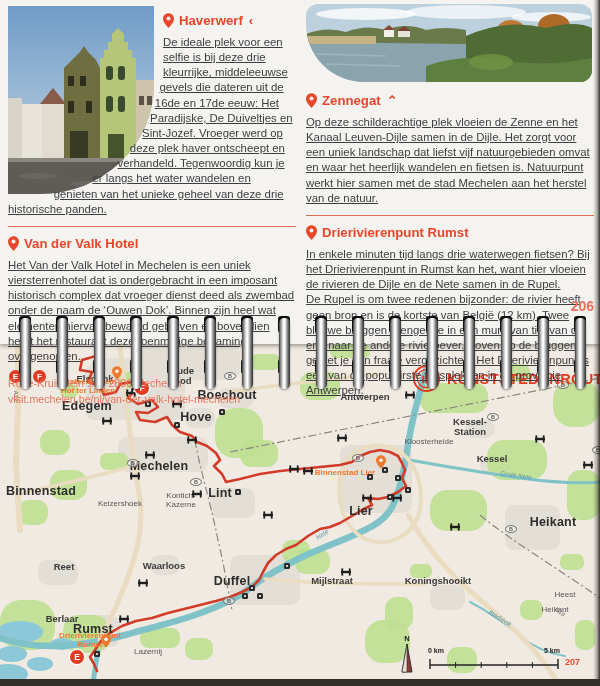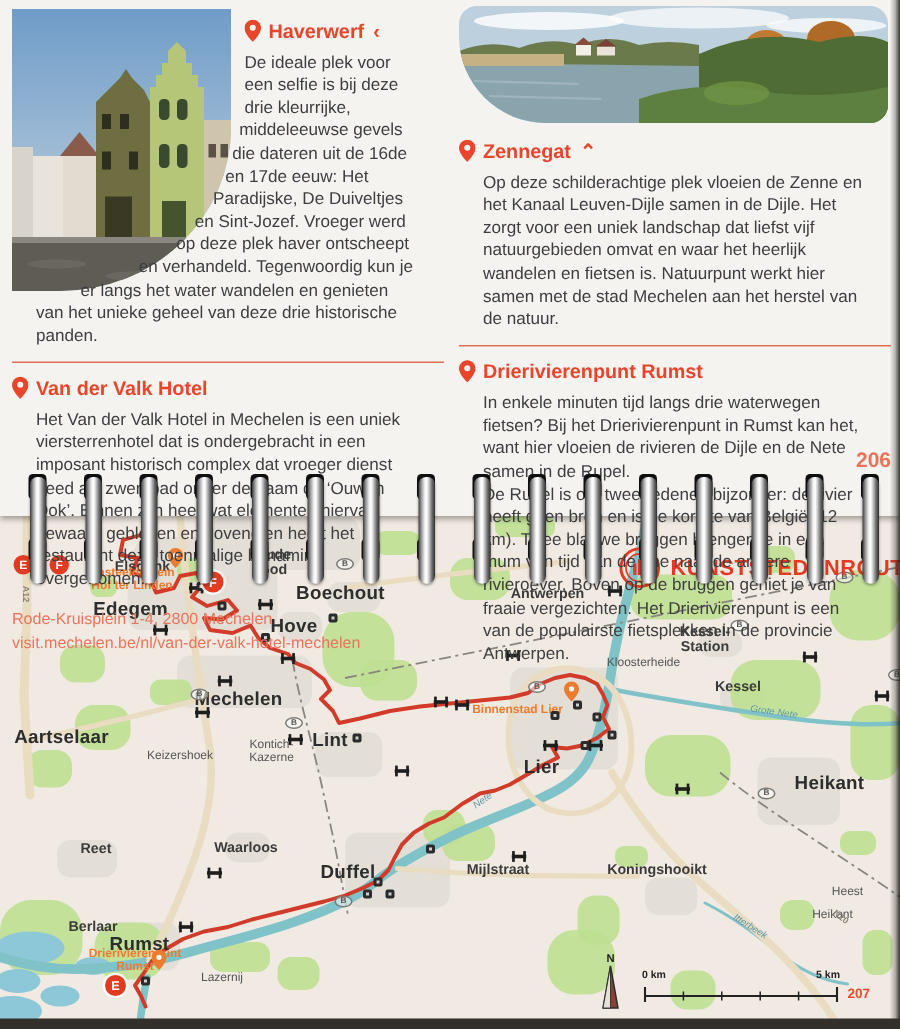--- a/index.html
+++ b/index.html
@@ -14,21 +14,21 @@
 
   .photo-hv { float:left; width:146px; height:188px; margin:2px 9px 2px 0;
               overflow:hidden; border-radius:0 0 78% 0 / 0 0 58% 0;
               shape-outside: polygon(0 0, 100% 0, 100% 34%, 90% 60%, 70% 80%, 42% 93%, 0 100%); }
   .photo-zn { width:286px; height:78px; overflow:hidden; border-radius:12px 12px 12px 58px; margin-bottom:11px; }
 
   .heading { display:flex; align-items:center; gap:5px; font-size:13.2px; font-weight:700;
              color:#e8452b; margin:9px 0 7px; }
   .heading .chev { font-size:13px; font-weight:700; margin-left:1px; }
   .pin { flex:0 0 auto; }
-  .body { font-size:11.4px; line-height:1.33; color:#3e3e40; margin:0 16px 6px; }
+  .body { font-size:11.4px; line-height:1.33; color:#3e3e40; margin:0 0 6px;text-decoration:underline; }
   .divider { border:none; border-top:1.5px solid #dd6e59; margin:9px 0 4px; clear:both; }
   .addr { font-size:10.7px; line-height:1.5; color:#e8765c; margin-top:11px; }
   .pagenum { position:absolute; right:0; top:294px; font-size:14px; font-weight:700; color:#e8735a; }
 
   
   .binding { position:absolute; left:0; top:314px; width:600px; height:80px; z-index:30; pointer-events:none; }
   .ring { position:absolute; top:0; width:14px; height:80px; }
   .hole-t { position:absolute; left:1px; top:2px;  width:12px; height:17px; background:#101010; border-radius:3px; }
   .hole-b { position:absolute; left:1px; top:45px; width:12px; height:15px; background:#181816; border-radius:3px; }
   .wire { position:absolute; left:1.5px; top:4px; width:11px; height:71px; border-radius:5px;
@@ -341,21 +341,21 @@
         <path d="M230,108 L600,34" fill="none" stroke="#8a8580" stroke-width="1.2" stroke-dasharray="8 3 2 3"></path>
         <path d="M195,96 C200,126 210,156 218,196 C223,216 228,246 232,266" fill="none" stroke="#8a8580" stroke-width="1.2" stroke-dasharray="8 3 2 3"></path>
         <path d="M480,171 C510,196 560,226 600,254" fill="none" stroke="#8a8580" stroke-width="1.2" stroke-dasharray="8 3 2 3"></path>
         <path d="M103,2 L96,12 L82,16 L80,26 L92,28 L88,38 L100,42 L104,51 L116,48 L120,40 L131,38 L135,46 L128,54 L138,60 L152,56 L158,63 L148,69 L136,68 L140,76 L155,78 L167,73 L172,81 L180,88 L192,92 L197,98 L207,102 L216,109 L220,116 L214,122 L222,130 L226,138 L240,135 L260,130 L280,127 L300,125 L320,123 L340,121 L352,118 L360,112 L370,108 L380,106 L390,108 L398,112 L402,119 L405,126 L402,134 L406,142 L398,148 L388,153 L378,155 L368,154 L372,161 L362,166 L352,172 L340,179 L330,183 L320,185 L308,192 L296,201 L286,205 L276,211 L268,219 L263,228 L259,236 L252,243 L242,248 L230,253 L216,257 L200,261 L184,265 L168,269 L152,274 L136,277 L122,282 L110,289 L101,297 L95,306 L90,313 L94,320 L97,327" fill="none" stroke="#d23b29" stroke-width="2.6" stroke-linejoin="round" stroke-linecap="round"></path>
       </svg>
     <div class="map-labels" id="map-labels">
         <div class="town s-lg" style="left: 87px; top: 63px;">Edegem</div>
         <div class="town s-lg" style="left: 227px; top: 52px;">Boechout</div>
         <div class="town s-lg" style="left: 196px; top: 74px;">Hove</div>
         <div class="town s-lg" style="left: 159px; top: 123px;">Mechelen</div>
-        <div class="town s-lg" style="left: 41px; top: 148px;">Aartselaar</div>
+        <div class="town s-lg" style="left: 41px; top: 148px;">Binnenstad</div>
         <div class="town s-lg" style="left: 220px; top: 150px;">Lint</div>
         <div class="town s-lg" style="left: 361px; top: 168px;">Lier</div>
         <div class="town s-lg" style="left: 553px; top: 179px;">Heikant</div>
         <div class="town s-lg" style="left: 93px; top: 286px;">Rumst</div>
         <div class="town s-lg" style="left: 232px; top: 238px;">Duffel</div>
         <div class="town s-md" style="left: 95px; top: 35px;">Elsdonk</div>
         <div class="town s-md" style="left: 182px; top: 32px;">Oude
 God</div>
         <div class="town s-md" style="left: 365px; top: 53px;">Antwerpen</div>
         <div class="town s-md" style="left: 470px; top: 83px;">Kessel-

